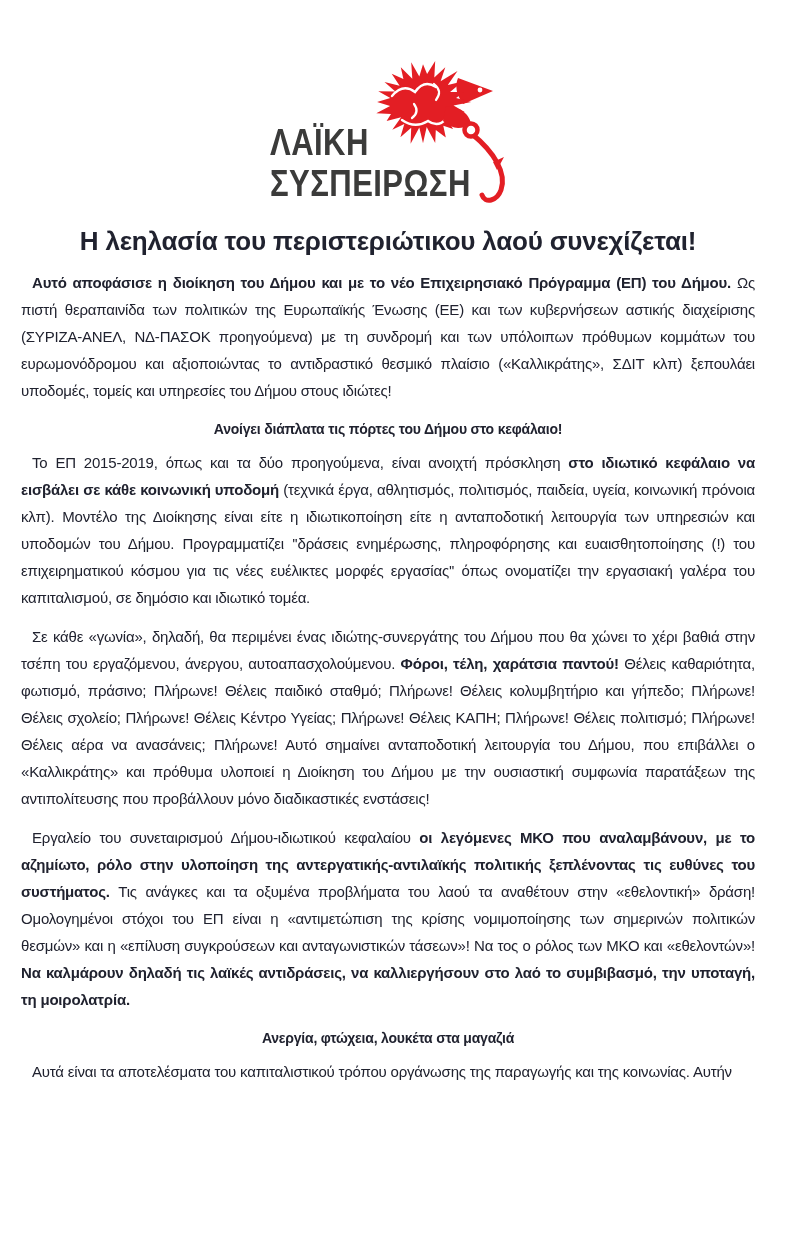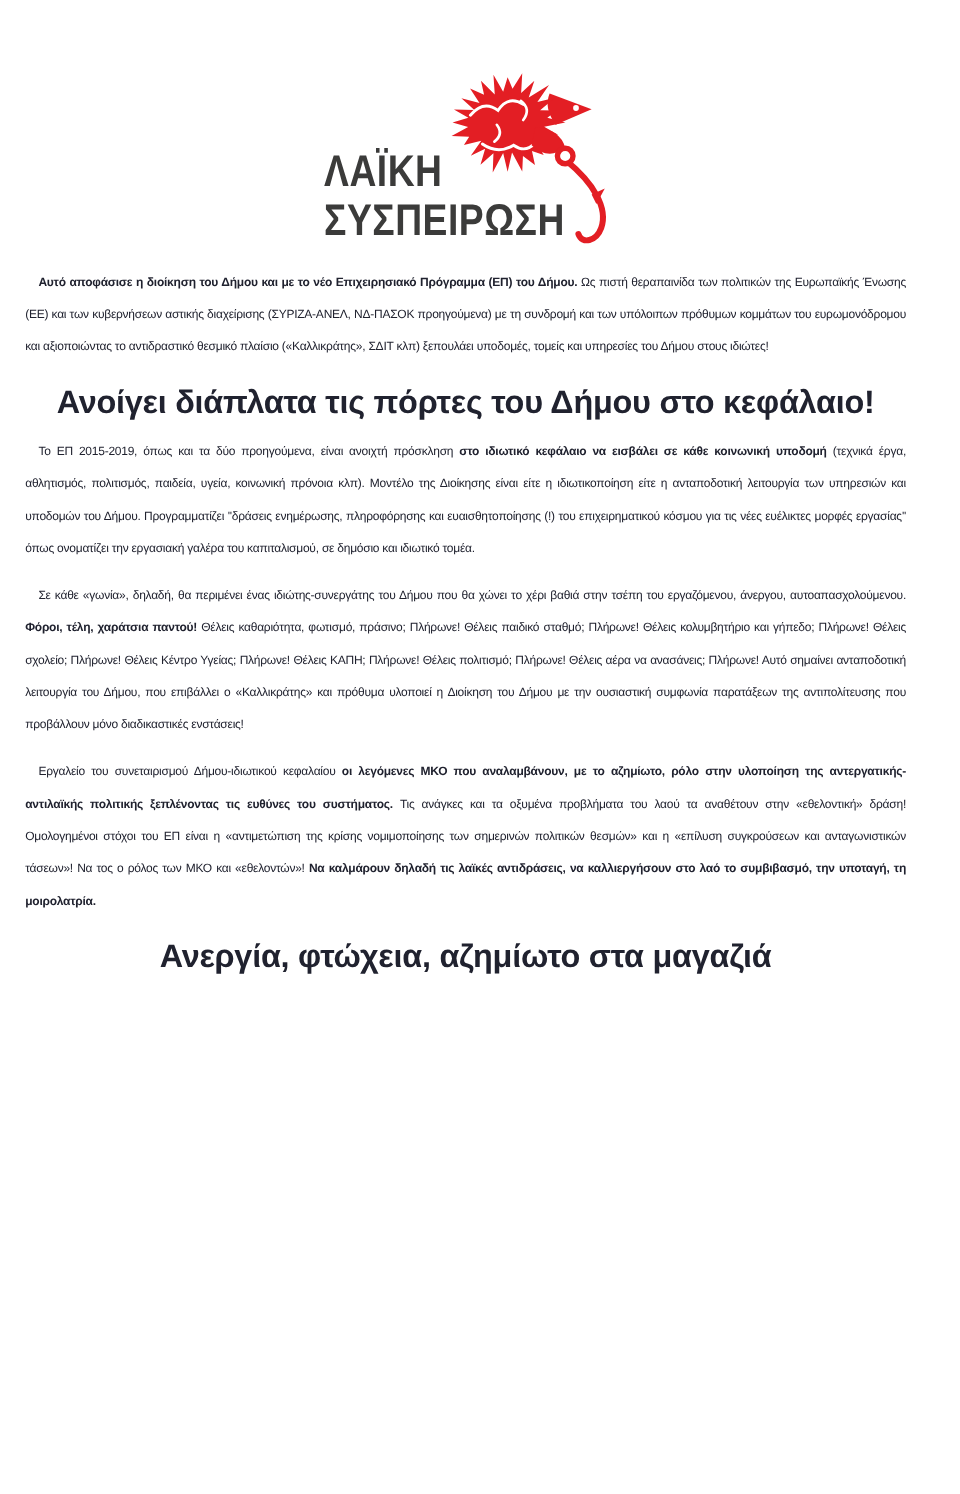--- a/index.html
+++ b/index.html
@@ -24,26 +24,26 @@
   }
   .logo-svg { position:absolute; right:-6px; top:-2px; width:240px; height:150px; }
   
   .doc-title {
     text-align:center; font-weight:bold; font-size:26px;
     margin:16px 18px 0 18px; letter-spacing:-0.2px;
   }
   
   .doc-body { padding:0 21px; }
   .doc-body p {
-    font-size:10px; line-height:27px; letter-spacing:-0.2px;
+    font-size:15px; line-height:27px; letter-spacing:-0.2px;
     text-align:justify; text-indent:11px;
     margin-top:12px;
   }
   .doc-body h2 {
-    text-align:center; font-size:27px; font-weight:bold;
+    text-align:center; font-size:14px; font-weight:bold;
     margin-top:15px; letter-spacing:-0.2px;
   }
   .doc-body p + h2 { margin-top:17px; }
   strong { font-weight:bold; }
 </style>
 </head>
 <body>
 
 <div class="page" style="color: rgb(32, 34, 47);">
 
@@ -65,28 +65,30 @@
 
       <path d="M 172 48 Q 193 50 197 65 Q 183 76 169 63 Z" fill="#e31e24"></path>
       <circle cx="197" cy="72" r="6.5" fill="#ffffff" stroke="#e31e24" stroke-width="4.5"></circle>
     </svg>
     <div class="logo-text" style="color: rgb(59, 59, 58);">
       <div>ΛΑΪΚΗ</div>
       <div>ΣΥΣΠΕΙΡΩΣΗ</div>
     </div>
   </div>
 
+  <div class="doc-title">Η λεηλασία του περιστεριώτικου λαού συνεχίζεται!</div>
 
   <div class="doc-body">
 
     <p><strong>Αυτό αποφάσισε η διοίκηση του Δήμου  και με το νέο Επιχειρησιακό Πρόγραμμα (ΕΠ) του Δήμου. </strong><span>Ως πιστή θεραπαινίδα των πολιτικών της Ευρωπαϊκής Ένωσης (ΕΕ) και των κυβερνήσεων αστικής διαχείρισης (ΣΥΡΙΖΑ-ΑΝΕΛ, ΝΔ-ΠΑΣΟΚ προηγούμενα) με τη συνδρομή και των υπόλοιπων πρόθυμων κομμάτων του ευρωμονόδρομου και αξιοποιώντας το αντιδραστικό θεσμικό πλαίσιο («Καλλικράτης», ΣΔΙΤ κλπ) ξεπουλάει υποδομές, τομείς και υπηρεσίες του Δήμου στους ιδιώτες!</span></p>
 
     <h2>Ανοίγει διάπλατα τις πόρτες του Δήμου στο κεφάλαιο!</h2>
     <p><span>Το ΕΠ 2015-2019, όπως και τα δύο προηγούμενα, είναι ανοιχτή πρόσκληση </span><strong>στο ιδιωτικό κεφάλαιο να εισβάλει σε κάθε κοινωνική υποδομή </strong><span>(τεχνικά έργα, αθλητισμός, πολιτισμός, παιδεία, υγεία, κοινωνική πρόνοια κλπ). Μοντέλο της Διοίκησης είναι είτε η ιδιωτικοποίηση είτε η ανταποδοτική λειτουργία των υπηρεσιών και υποδομών του Δήμου. Προγραμματίζει ''δράσεις ενημέρωσης, πληροφόρησης και ευαισθητοποίησης (!) του επιχειρηματικού κόσμου για τις νέες ευέλικτες  μορφές εργασίας'' όπως ονοματίζει την εργασιακή γαλέρα του καπιταλισμού, σε δημόσιο και ιδιωτικό τομέα.</span></p>
 
     <p><span>Σε κάθε «γωνία», δηλαδή, θα περιμένει ένας ιδιώτης-συνεργάτης του Δήμου που θα χώνει το χέρι βαθιά στην τσέπη του εργαζόμενου, άνεργου, αυτοαπασχολούμενου. </span><strong>Φόροι, τέλη, χαράτσια παντού!</strong><span> Θέλεις καθαριότητα, φωτισμό, πράσινο; Πλήρωνε! Θέλεις παιδικό σταθμό; Πλήρωνε! Θέλεις κολυμβητήριο και γήπεδο; Πλήρωνε! Θέλεις σχολείο; Πλήρωνε! Θέλεις Κέντρο Υγείας; Πλήρωνε! Θέλεις ΚΑΠΗ; Πλήρωνε! Θέλεις πολιτισμό; Πλήρωνε! Θέλεις αέρα να ανασάνεις; Πλήρωνε! Αυτό σημαίνει ανταποδοτική λειτουργία του Δήμου, που επιβάλλει ο «Καλλικράτης» και πρόθυμα υλοποιεί η Διοίκηση του Δήμου με την ουσιαστική συμφωνία  παρατάξεων της αντιπολίτευσης που προβάλλουν μόνο διαδικαστικές ενστάσεις!</span></p>
 
     <p><span>Εργαλείο του συνεταιρισμού Δήμου-ιδιωτικού κεφαλαίου </span><strong>οι λεγόμενες ΜΚΟ που αναλαμβάνουν, με το αζημίωτο, ρόλο στην υλοποίηση της αντεργατικής-αντιλαϊκής πολιτικής ξεπλένοντας τις ευθύνες του συστήματος. </strong><span>Τις ανάγκες και τα οξυμένα προβλήματα του λαού τα  αναθέτουν στην «εθελοντική» δράση! Ομολογημένοι στόχοι του ΕΠ είναι η «αντιμετώπιση της κρίσης νομιμοποίησης των σημερινών πολιτικών θεσμών» και η «επίλυση συγκρούσεων και ανταγωνιστικών τάσεων»! Να τος ο ρόλος των ΜΚΟ και «εθελοντών»! </span><strong>Να καλμάρουν δηλαδή τις λαϊκές αντιδράσεις, να καλλιεργήσουν στο λαό το συμβιβασμό, την υποταγή, τη μοιρολατρία.</strong></p>
 
-    <h2>Ανεργία, φτώχεια, αζημίωτο στα μαγαζιά</h2>
+    <h2>Ανεργία, φτώχεια, λουκέτα στα μαγαζιά</h2>
+    <p><span>Αυτά είναι τα αποτελέσματα του καπιταλιστικού τρόπου οργάνωσης της παραγωγής και της κοινωνίας. Αυτήν</span></p>
 
   </div>
 </div>
 
 </body></html>

